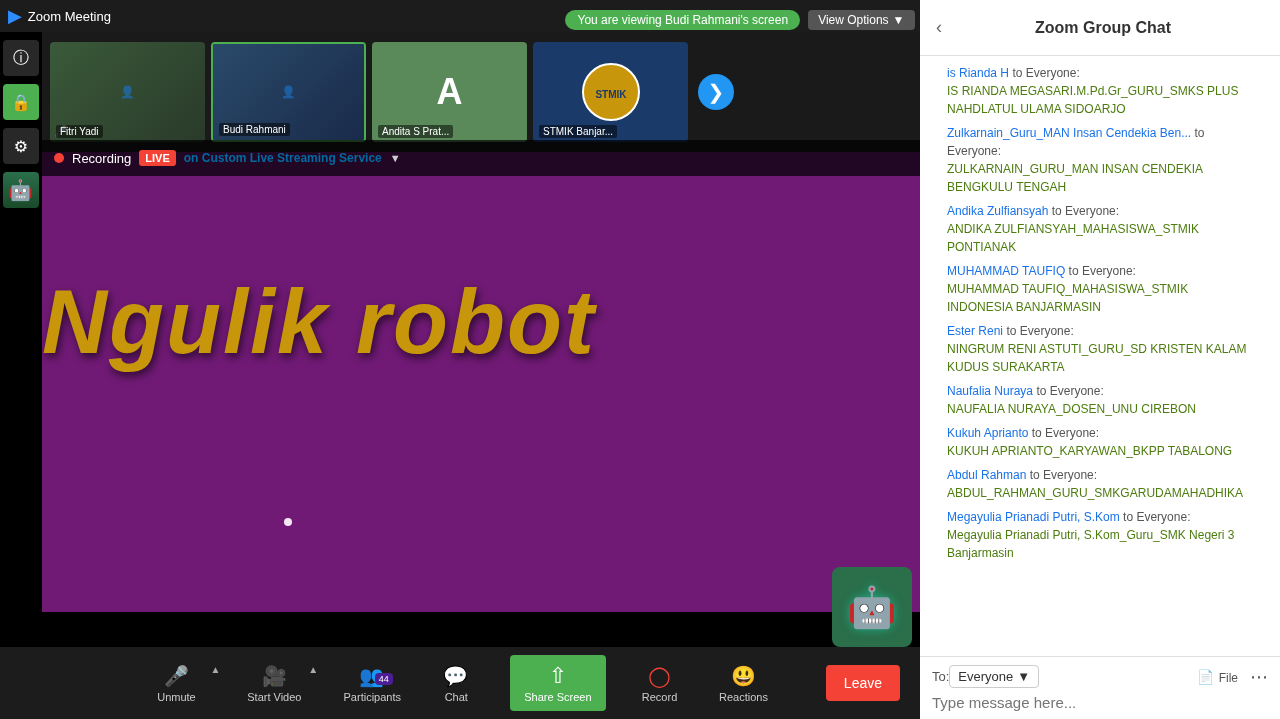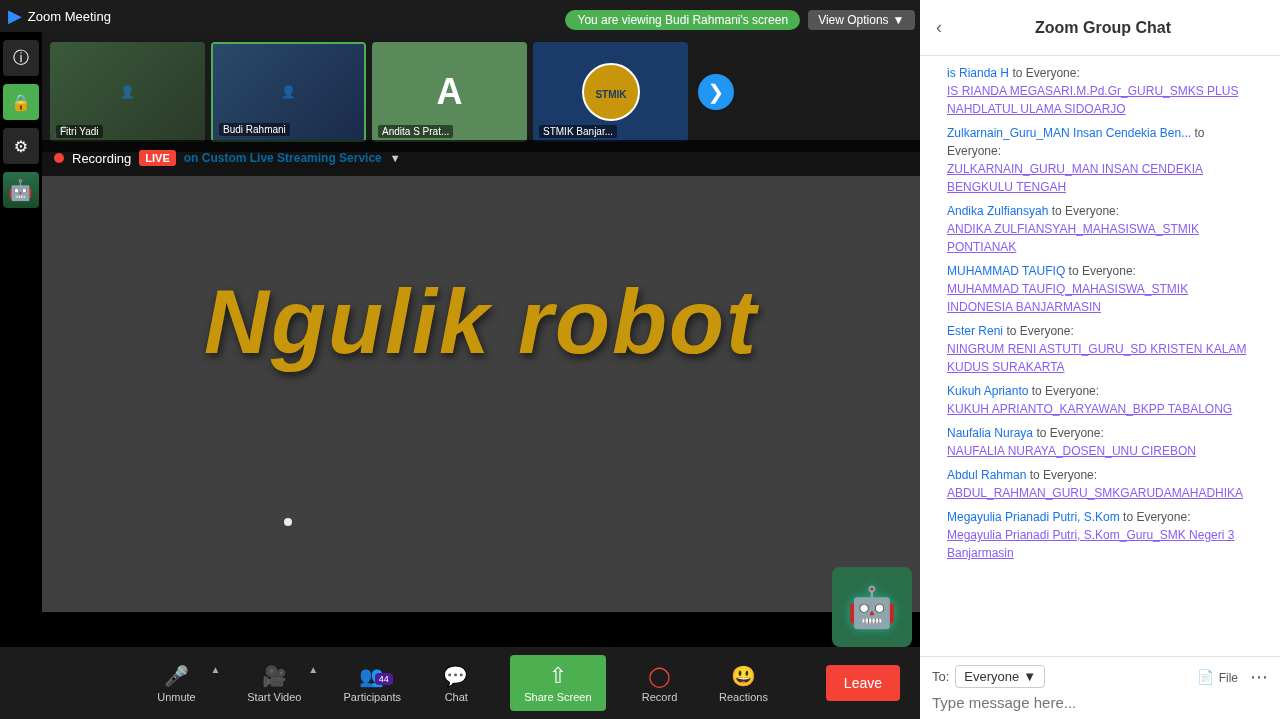--- a/index.html
+++ b/index.html
@@ -67,21 +67,21 @@
     #status-bar .live-badge {
       background: #f44336; color: #fff; font-size: 11px; font-weight: bold;
       padding: 2px 6px; border-radius: 3px;
     }
     #status-bar .stream-text { color: #0369a1; font-size: 12px; font-weight: bold; }
     #status-bar .dropdown-arrow { color: #ccc; font-size: 11px; }
 
     
     #main-area {
       position: absolute; top: 32px; left: 0; width: 920px; height: 580px;
-      background: #404040; display: flex; align-items: center; justify-content: center;
+      background: #701a75; display: flex; align-items: center; 
     }
     #main-title {
       font-size: 90px; font-weight: 900; color: #c8960a;
       text-shadow: 2px 4px 8px rgba(0,0,0,0.6);
       font-style: italic;
       letter-spacing: 2px;
     }
 
     
     #toolbar {
@@ -122,27 +122,27 @@
     }
     #chat-header .chat-title { font-size: 16px; font-weight: 600; color: #333; }
     #chat-header .chat-collapse { color: #666; font-size: 18px; cursor: pointer; }
     #chat-messages {
       flex: 1; overflow-y: auto; padding: 8px 27px;
       display: flex; flex-direction: column; gap: 6px;
     }
     .msg { font-size: 12px; line-height: 1.5; }
     .msg .sender { color: #1a73e8; font-weight: 500; }
     .msg .to-everyone { color: #555; }
-    .msg .content { color: #8b5cf6; text-decoration: underline; }
+    .msg .content { color: #4d7c0f; }
     #chat-footer {
       border-top: 1px solid #e0e0e0; padding: 8px 12px;
       background: #fff;
     }
     #chat-footer .to-row {
-      display: flex; align-items: center; gap: 6px; margin-bottom: 6px;
+      display: flex; align-items: center; margin-bottom: 6px;
     }
     #chat-footer .to-label { color: #555; font-size: 13px; }
     #chat-footer .to-dropdown {
       border: 1px solid #ccc; border-radius: 4px; padding: 3px 8px;
       font-size: 13px; color: #333; cursor: pointer; display: flex; align-items: center; gap: 4px;
     }
     #chat-footer .input-row { display: flex; align-items: center; gap: 6px; }
     #chat-footer input {
       flex: 1; border: none; outline: none; font-size: 13px; color: #555;
     }
@@ -321,22 +321,22 @@
     <span class="chat-collapse">‹</span>
     <span class="chat-title">Zoom Group Chat</span>
     <span></span>
   </div>
   <div id="chat-messages">
   <div class="msg"><span class="sender">is Rianda H</span> <span class="to-everyone">to Everyone:</span><br><span class="content">IS RIANDA MEGASARI.M.Pd.Gr_GURU_SMKS PLUS NAHDLATUL ULAMA SIDOARJO</span></div>
       <div class="msg"><span class="sender">Zulkarnain_Guru_MAN Insan Cendekia Ben...</span> <span class="to-everyone">to Everyone:</span><br><span class="content">ZULKARNAIN_GURU_MAN INSAN CENDEKIA BENGKULU TENGAH</span></div>
       <div class="msg"><span class="sender">Andika Zulfiansyah</span> <span class="to-everyone">to Everyone:</span><br><span class="content">ANDIKA ZULFIANSYAH_MAHASISWA_STMIK PONTIANAK</span></div>
       <div class="msg"><span class="sender">MUHAMMAD TAUFIQ</span> <span class="to-everyone">to Everyone:</span><br><span class="content">MUHAMMAD TAUFIQ_MAHASISWA_STMIK INDONESIA BANJARMASIN</span></div>
       <div class="msg"><span class="sender">Ester Reni</span> <span class="to-everyone">to Everyone:</span><br><span class="content">NINGRUM RENI ASTUTI_GURU_SD KRISTEN KALAM KUDUS SURAKARTA</span></div>
+      <div class="msg"><span class="sender">Naufalia Nuraya</span> <span class="to-everyone">to Everyone:</span><br><span class="content">NAUFALIA NURAYA_DOSEN_UNU CIREBON</span></div>
       <div class="msg"><span class="sender">Kukuh Aprianto</span> <span class="to-everyone">to Everyone:</span><br><span class="content">KUKUH APRIANTO_KARYAWAN_BKPP TABALONG</span></div>
-      <div class="msg"><span class="sender">Naufalia Nuraya</span> <span class="to-everyone">to Everyone:</span><br><span class="content">NAUFALIA NURAYA_DOSEN_UNU CIREBON</span></div>
       <div class="msg"><span class="sender">Abdul Rahman</span> <span class="to-everyone">to Everyone:</span><br><span class="content">ABDUL_RAHMAN_GURU_SMKGARUDAMAHADHIKA</span></div>
       <div class="msg"><span class="sender">Megayulia Prianadi Putri, S.Kom</span> <span class="to-everyone">to Everyone:</span><br><span class="content">Megayulia Prianadi Putri, S.Kom_Guru_SMK Negeri 3 Banjarmasin</span></div>
     </div>
   <div id="chat-footer">
     <div class="to-row">
       <span class="to-label">To:</span>
       <div class="to-dropdown">
         <span>Everyone</span>
         <span>▼</span>
       </div>

